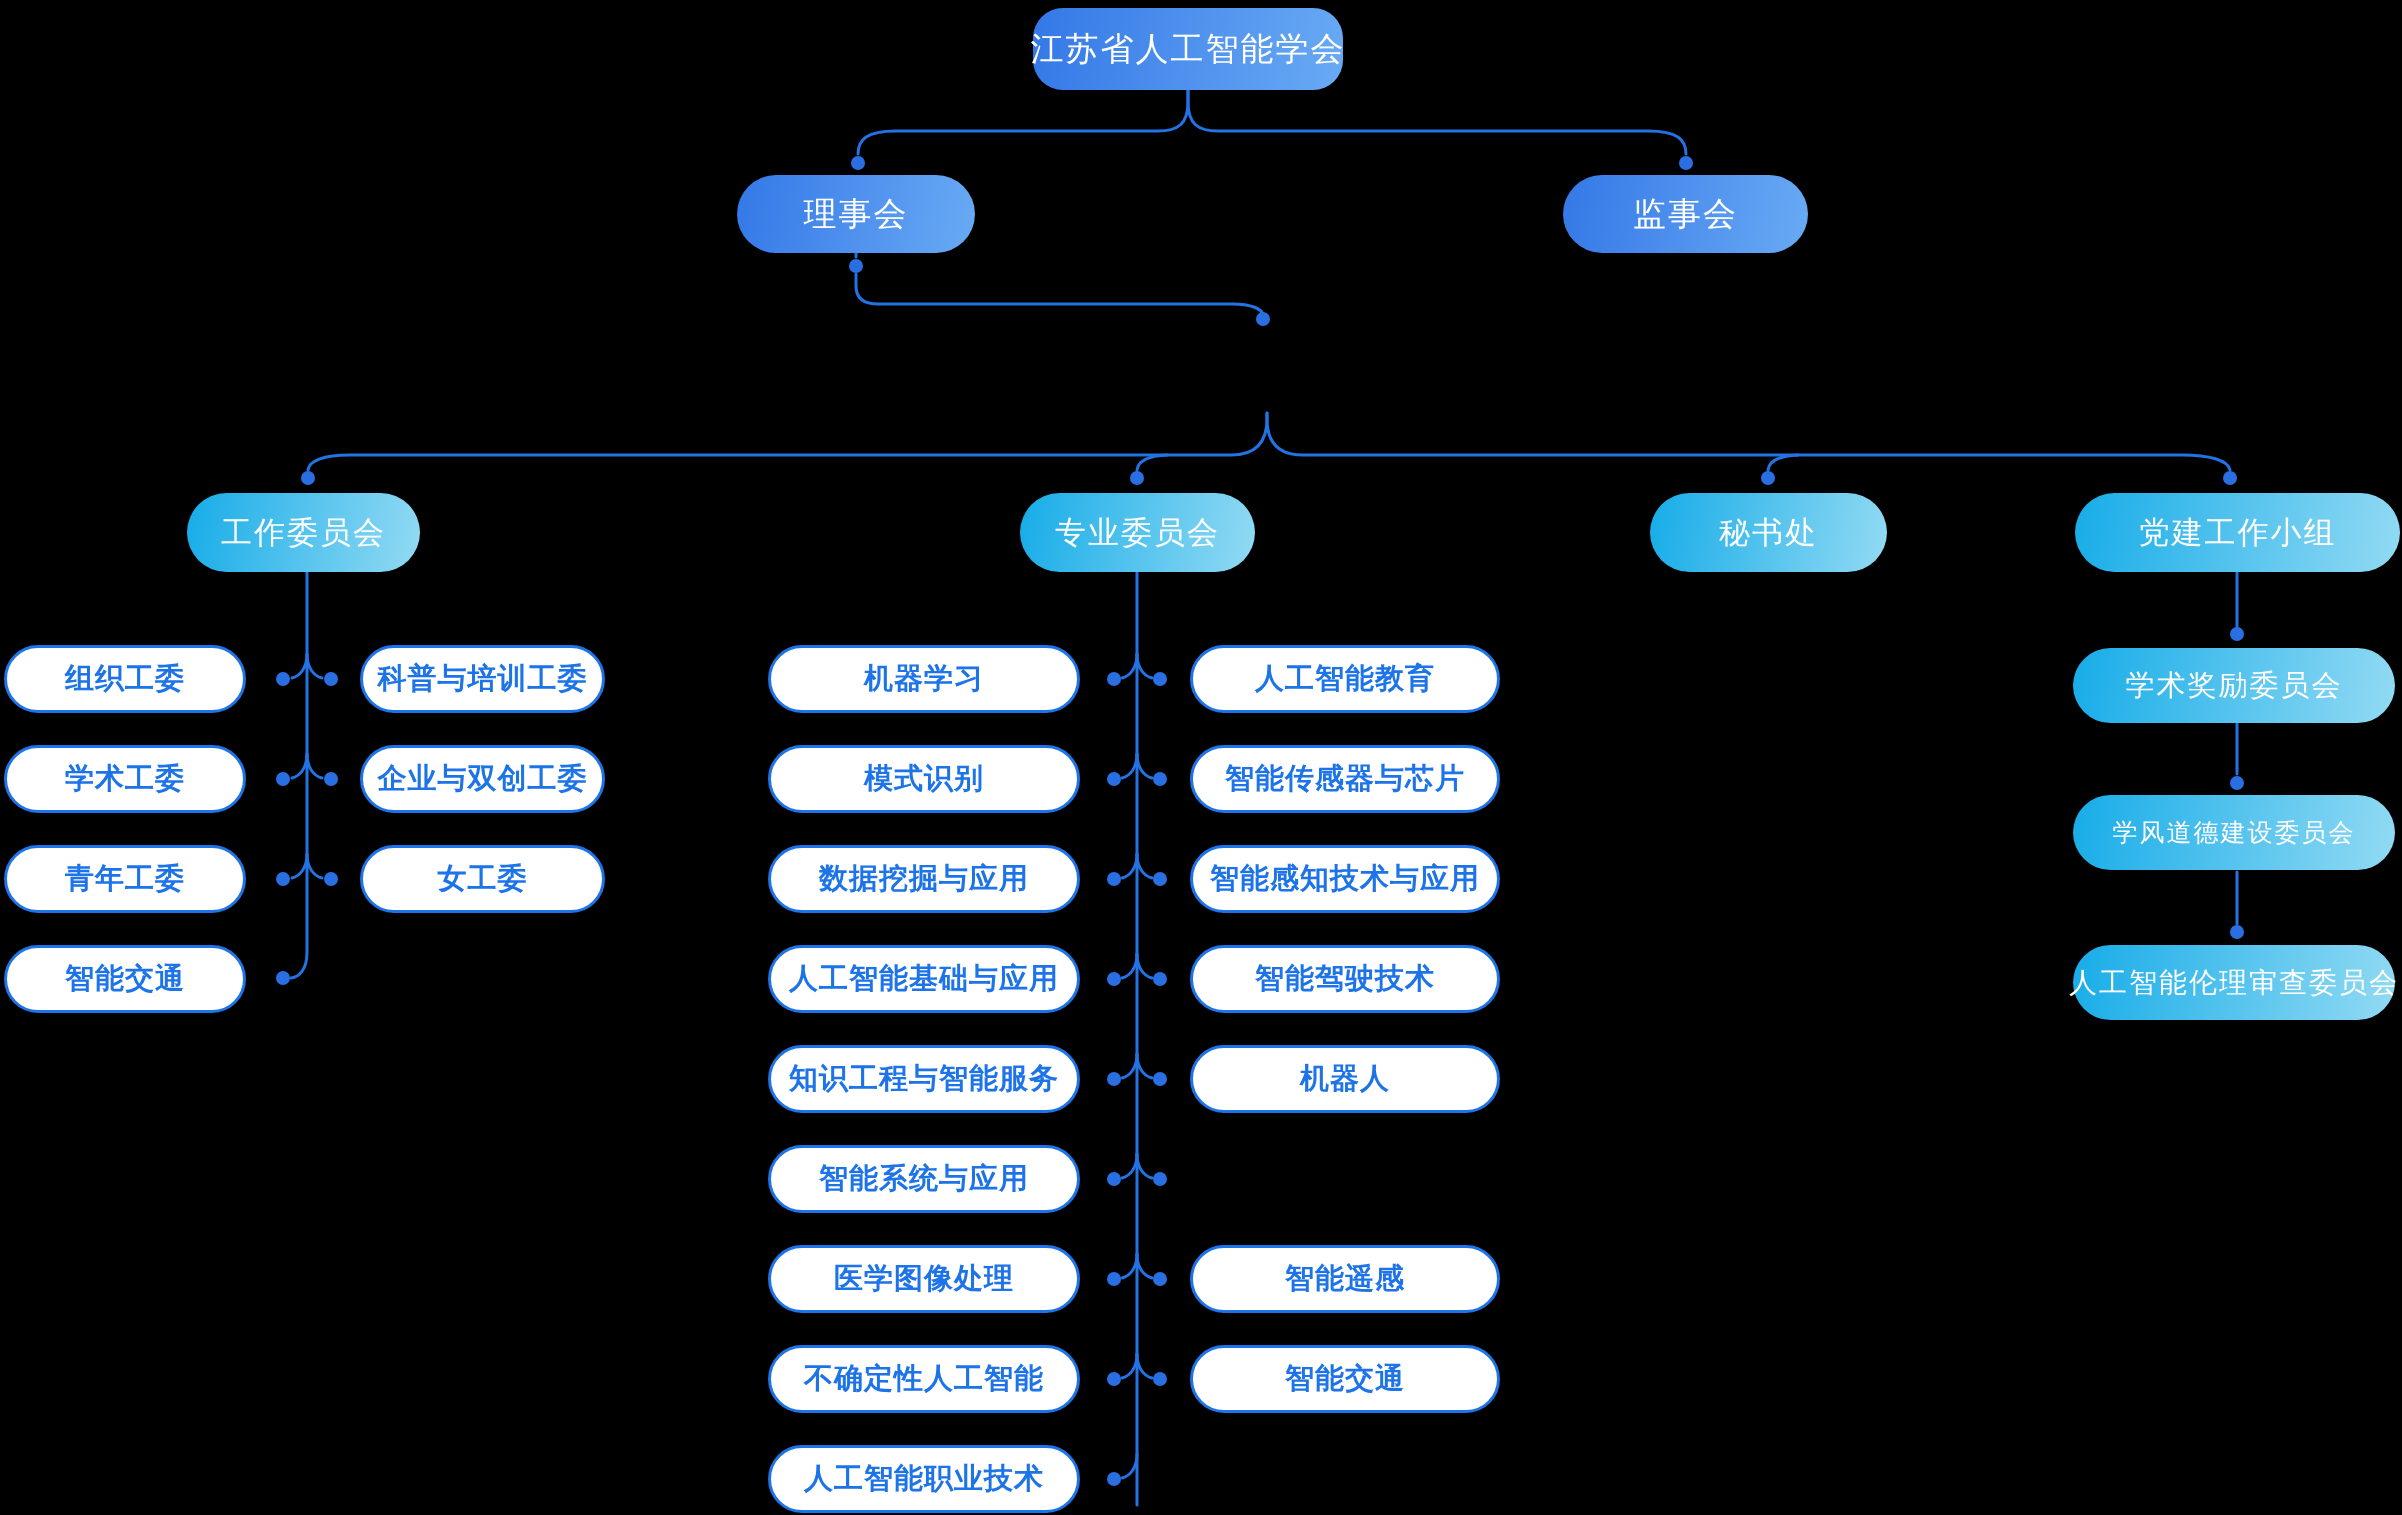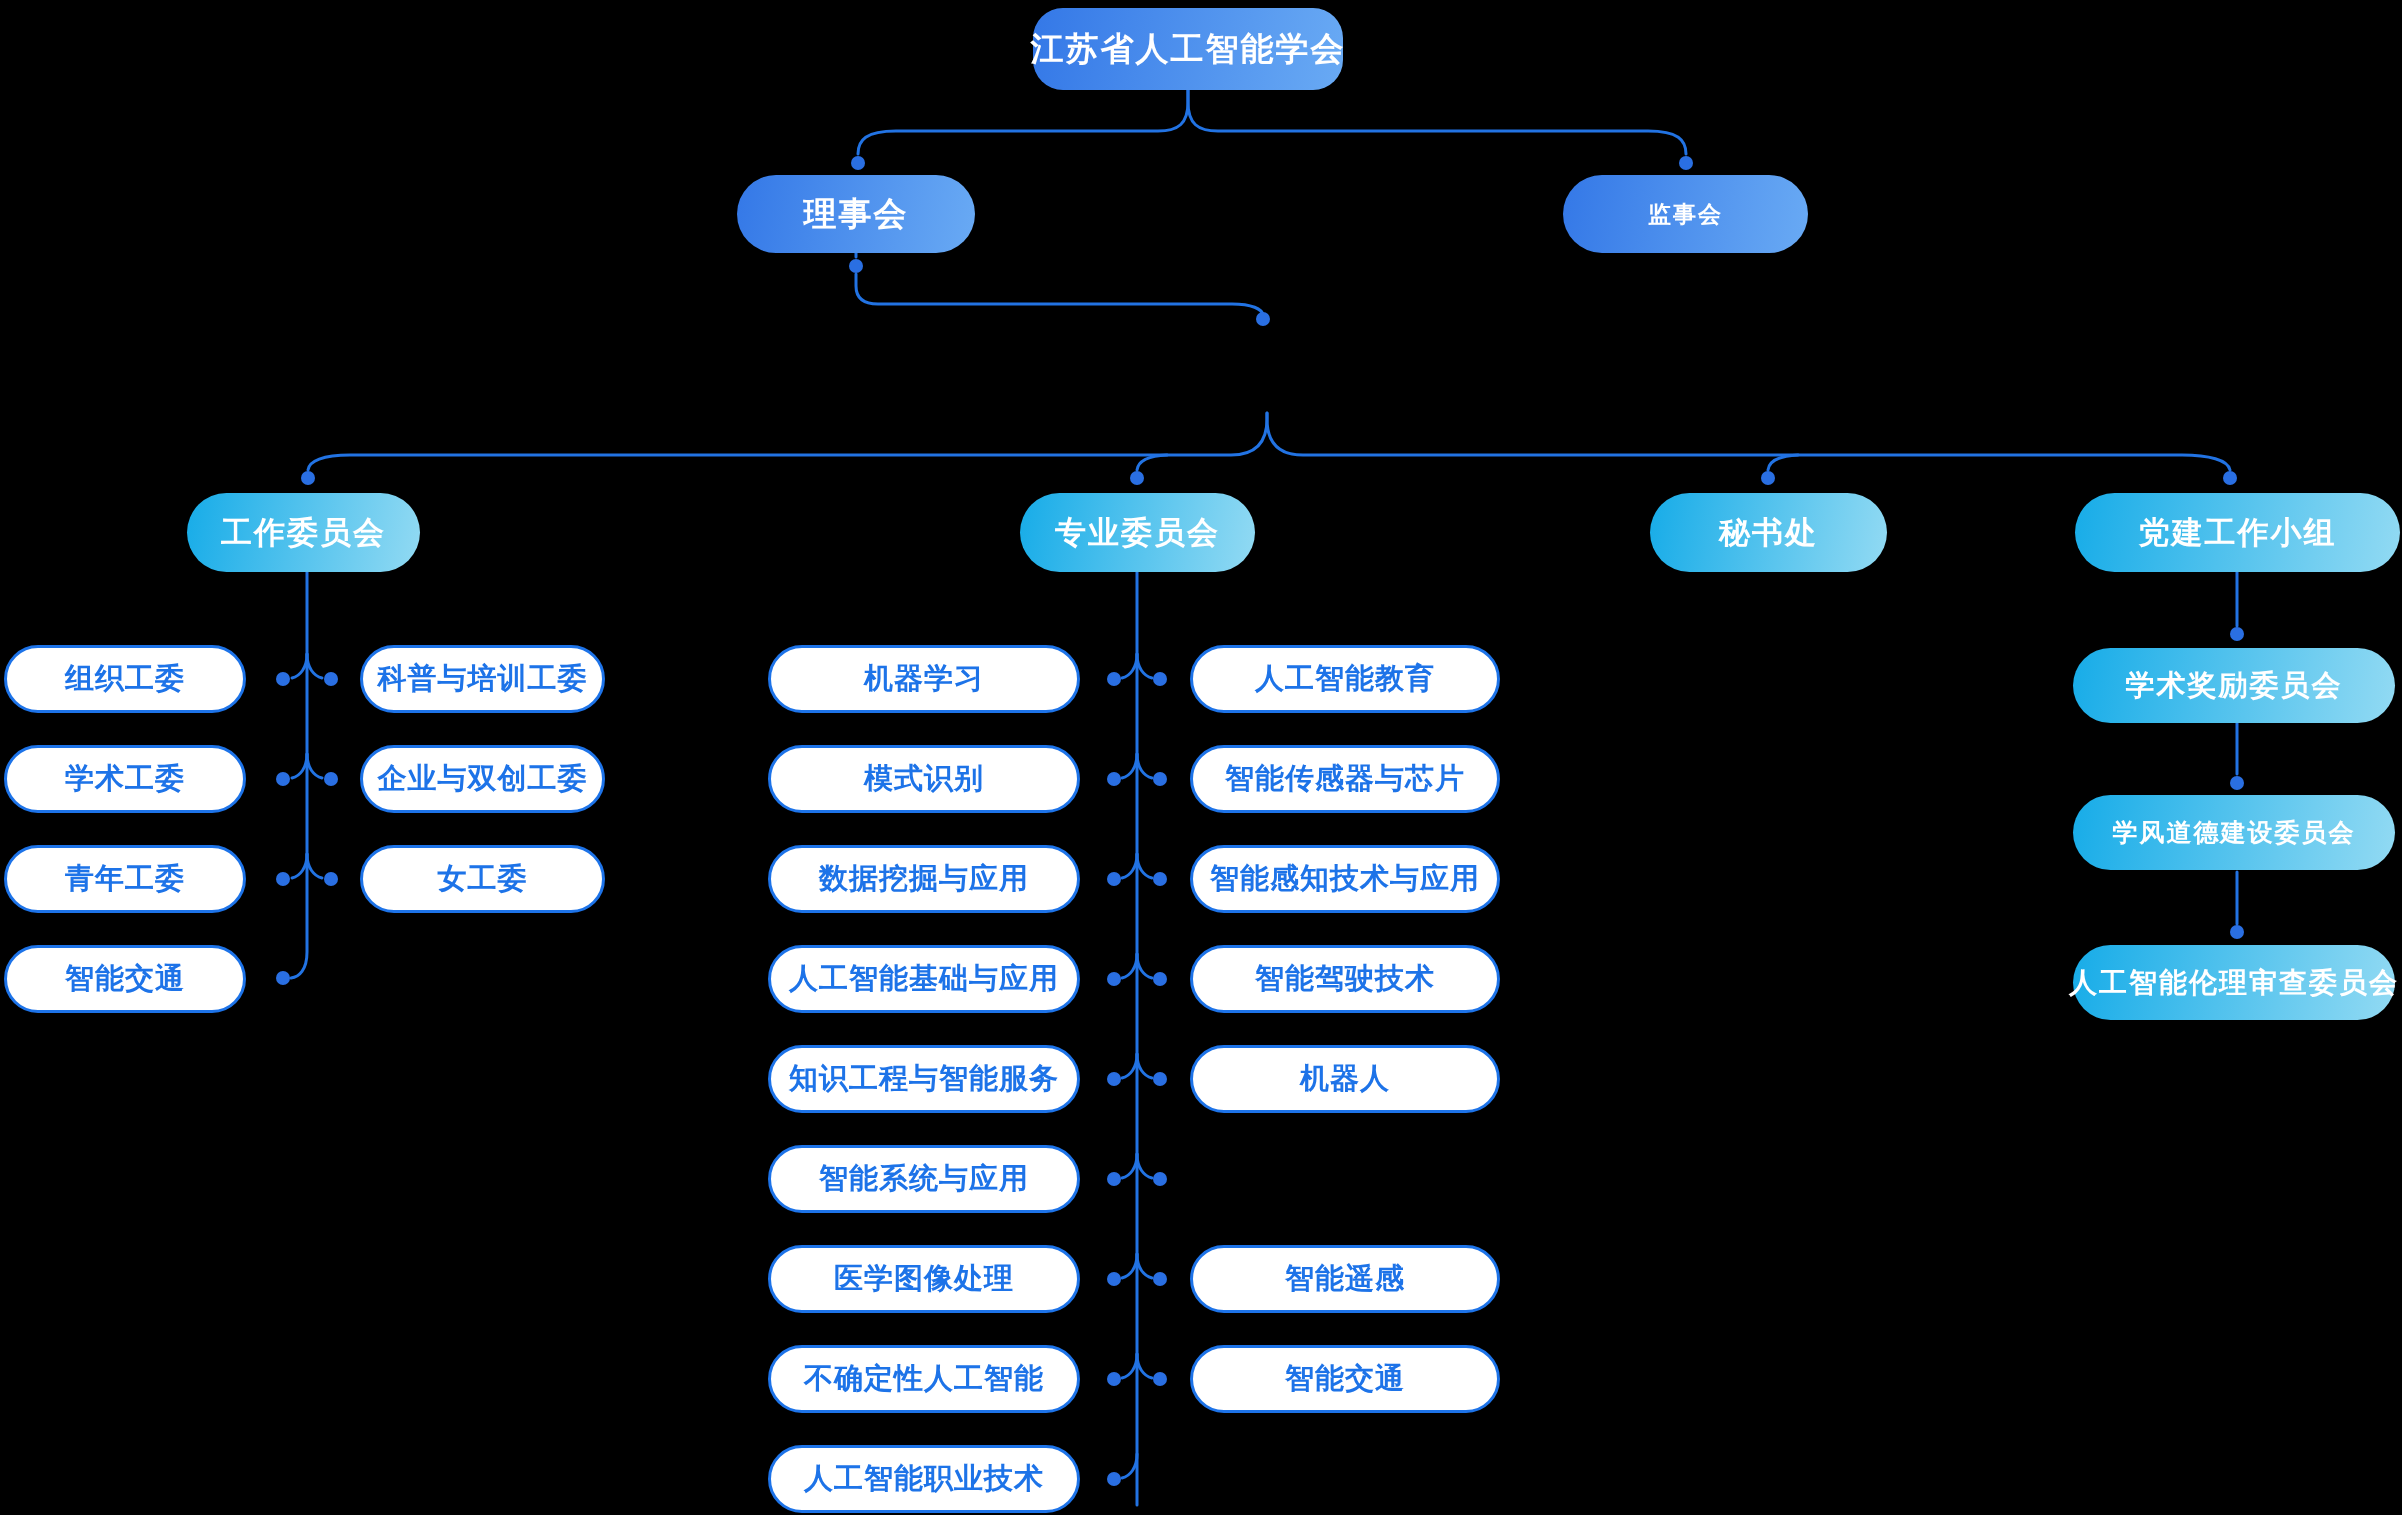--- a/index.html
+++ b/index.html
@@ -7,21 +7,21 @@
     position:relative;
     width:2402px;height:1515px;
     background:#000;
     overflow:hidden;
     font-family:"Liberation Sans","DejaVu Sans",sans-serif;
   }
   #wires{position:absolute;left:0;top:0;}
   .pill{
     position:absolute;
     display:flex;align-items:center;justify-content:center;
-    color:#fff;font-weight:700;letter-spacing:2px;
+    color:#fff;font-weight:400;letter-spacing:2px;
     white-space:nowrap;box-sizing:border-box;
   }
   .g-blue{background:linear-gradient(100deg,#3478E7 0%,#69AAF4 100%);}
   .g-dark{background:linear-gradient(100deg,#1A63D2 0%,#2F86EA 100%);}
   .g-cyan{background:linear-gradient(100deg,#17ACE8 0%,#92DAF3 100%);}
   .leaf{
     position:absolute;
     display:flex;align-items:center;justify-content:center;
     background:#fff;border:3px solid #1D73E8;color:#1D73E8;
     font-weight:700;letter-spacing:1px;border-radius:37px;
@@ -114,21 +114,21 @@
       <circle cx="1114" cy="1479" r="7"></circle>
       <circle cx="2237" cy="634" r="7"></circle>
         <circle cx="2237" cy="783" r="7"></circle>
         <circle cx="2237" cy="932" r="7"></circle>
     </g>
   </svg>
 
   <div class="pill g-blue" style="left:1033px;top:8px;width:310px;height:82px;border-radius:30px;font-size:33px;">江苏省人工智能学会</div>
 
   <div class="pill g-blue" style="left:737px;top:175px;width:238px;height:78px;border-radius:39px;font-size:33px;">理事会</div>
-  <div class="pill g-blue" style="left:1563px;top:175px;width:245px;height:78px;border-radius:39px;font-size:23px;">监事会</div>
+  <div class="pill g-blue" style="left:1563px;top:175px;width:245px;height:78px;border-radius:39px;font-size:33px;">监事会</div>
 
 
   <div class="pill g-cyan" style="left:187px;top:493px;width:233px;height:79px;border-radius:40px;font-size:31px;">工作委员会</div>
   <div class="pill g-cyan" style="left:1020px;top:493px;width:235px;height:79px;border-radius:40px;font-size:31px;">专业委员会</div>
   <div class="pill g-cyan" style="left:1650px;top:493px;width:237px;height:79px;border-radius:40px;font-size:31px;">秘书处</div>
   <div class="pill g-cyan" style="left:2075px;top:493px;width:325px;height:79px;border-radius:40px;font-size:31px;">党建工作小组</div>
 
   <div class="leaf" style="left:4px;top:645px;width:242px;">组织工委</div>
   <div class="leaf" style="left:4px;top:745px;width:242px;">学术工委</div>
   <div class="leaf" style="left:4px;top:845px;width:242px;">青年工委</div>

